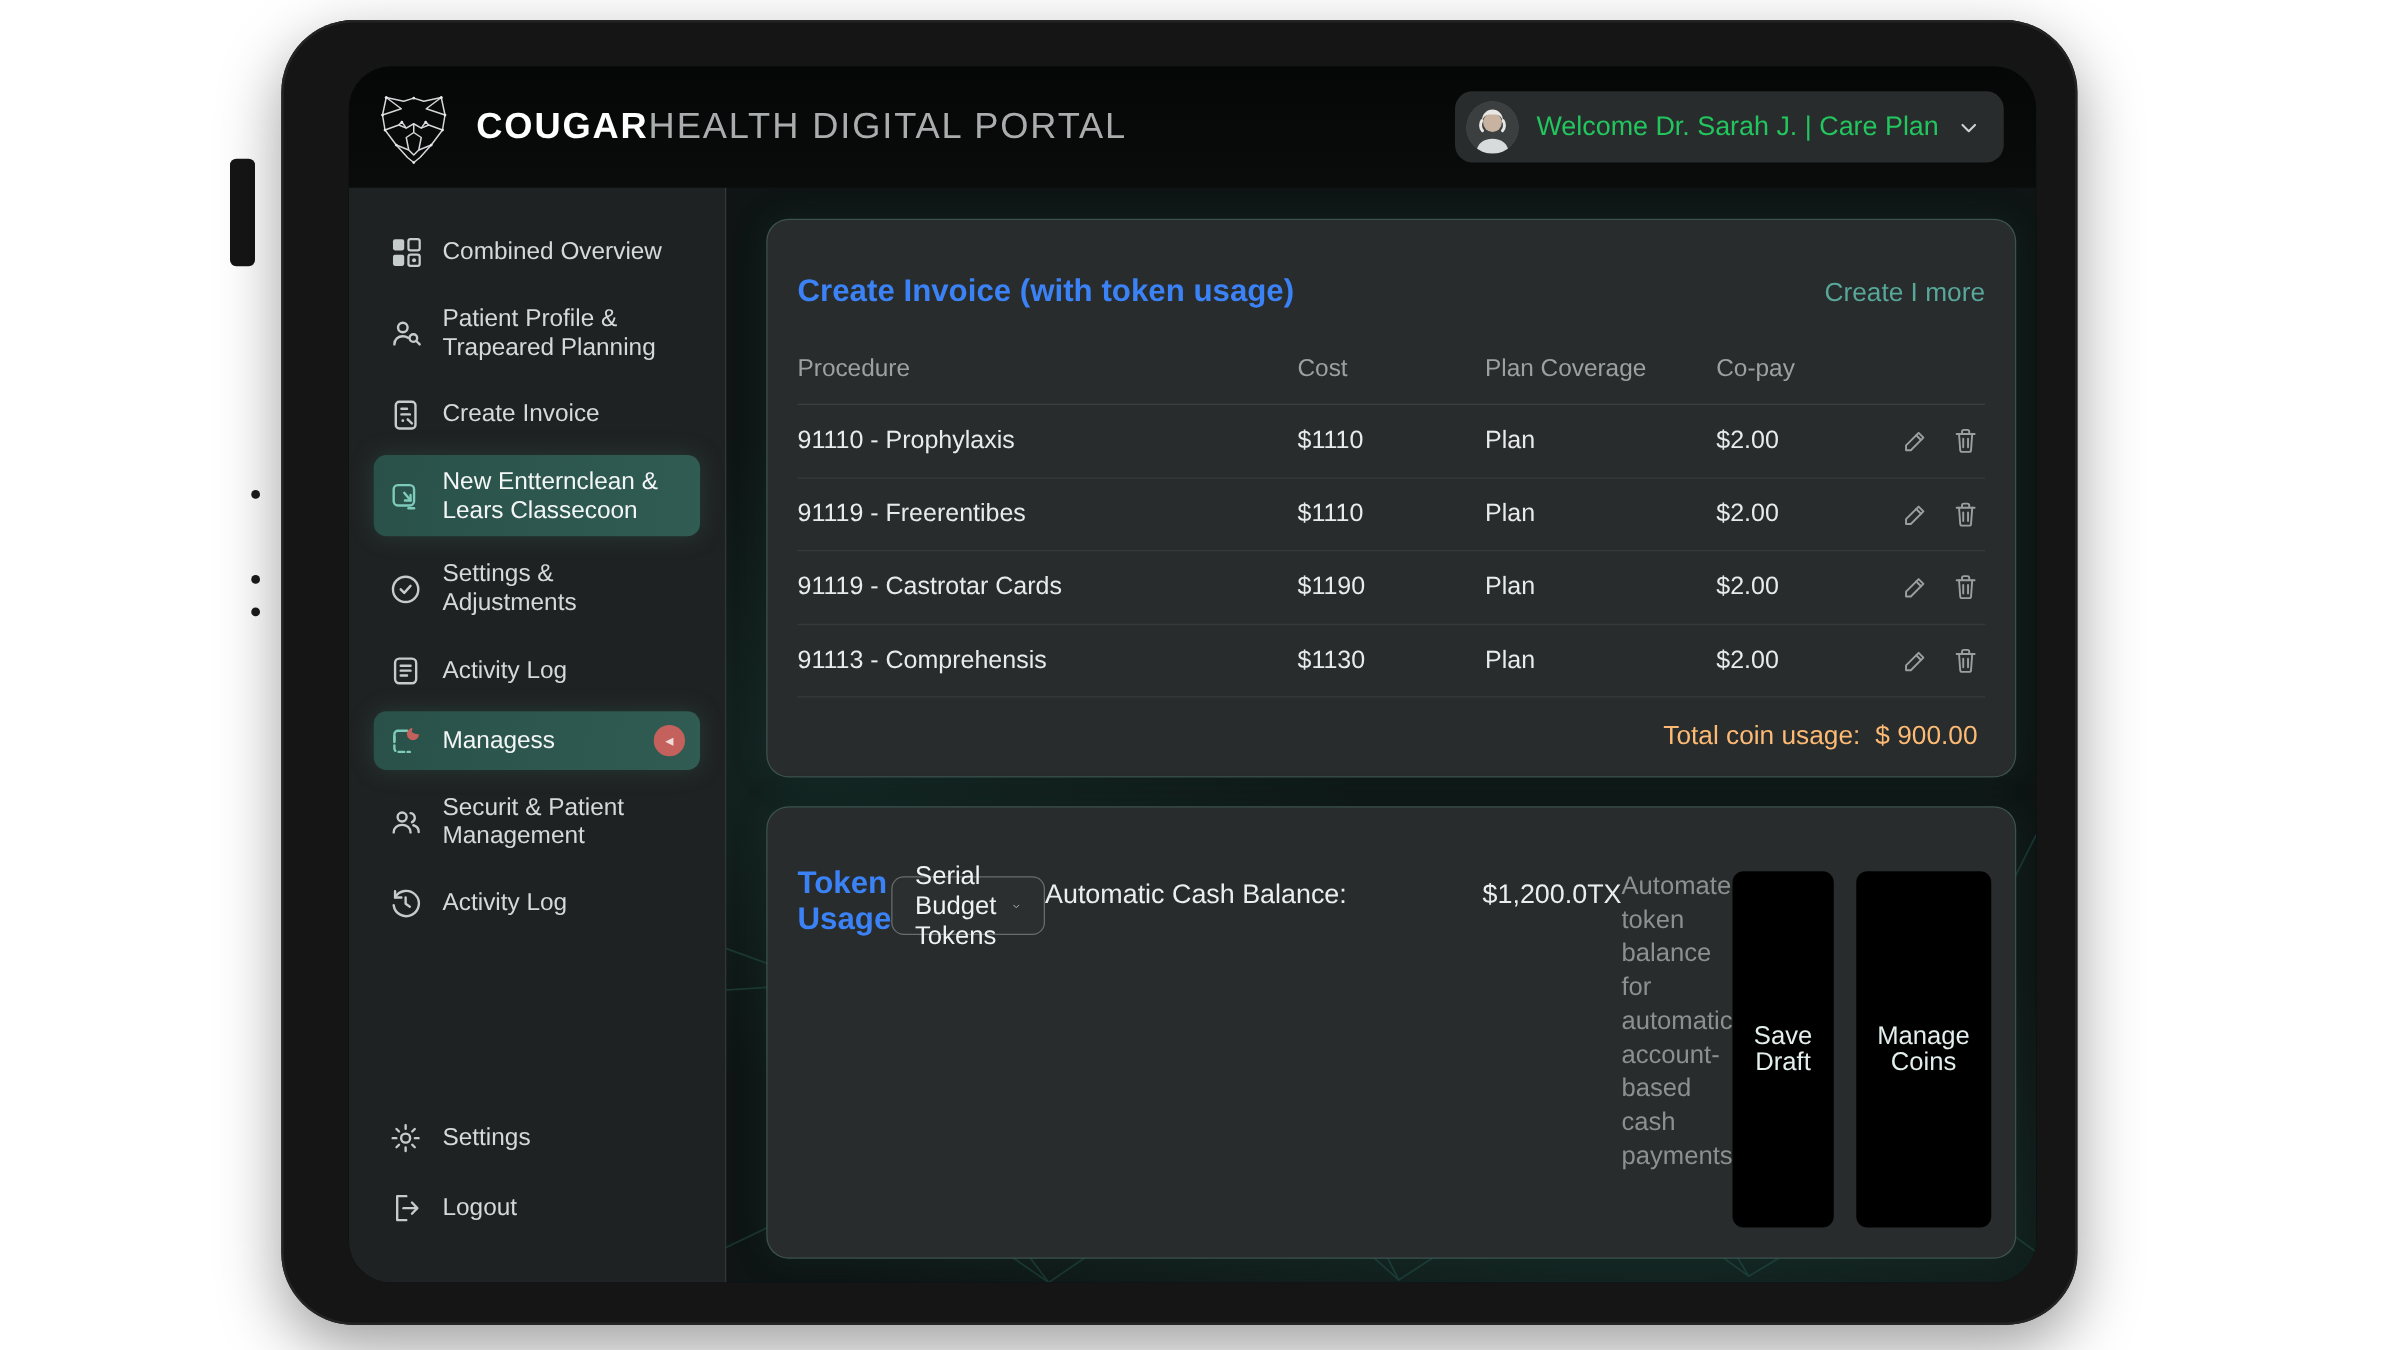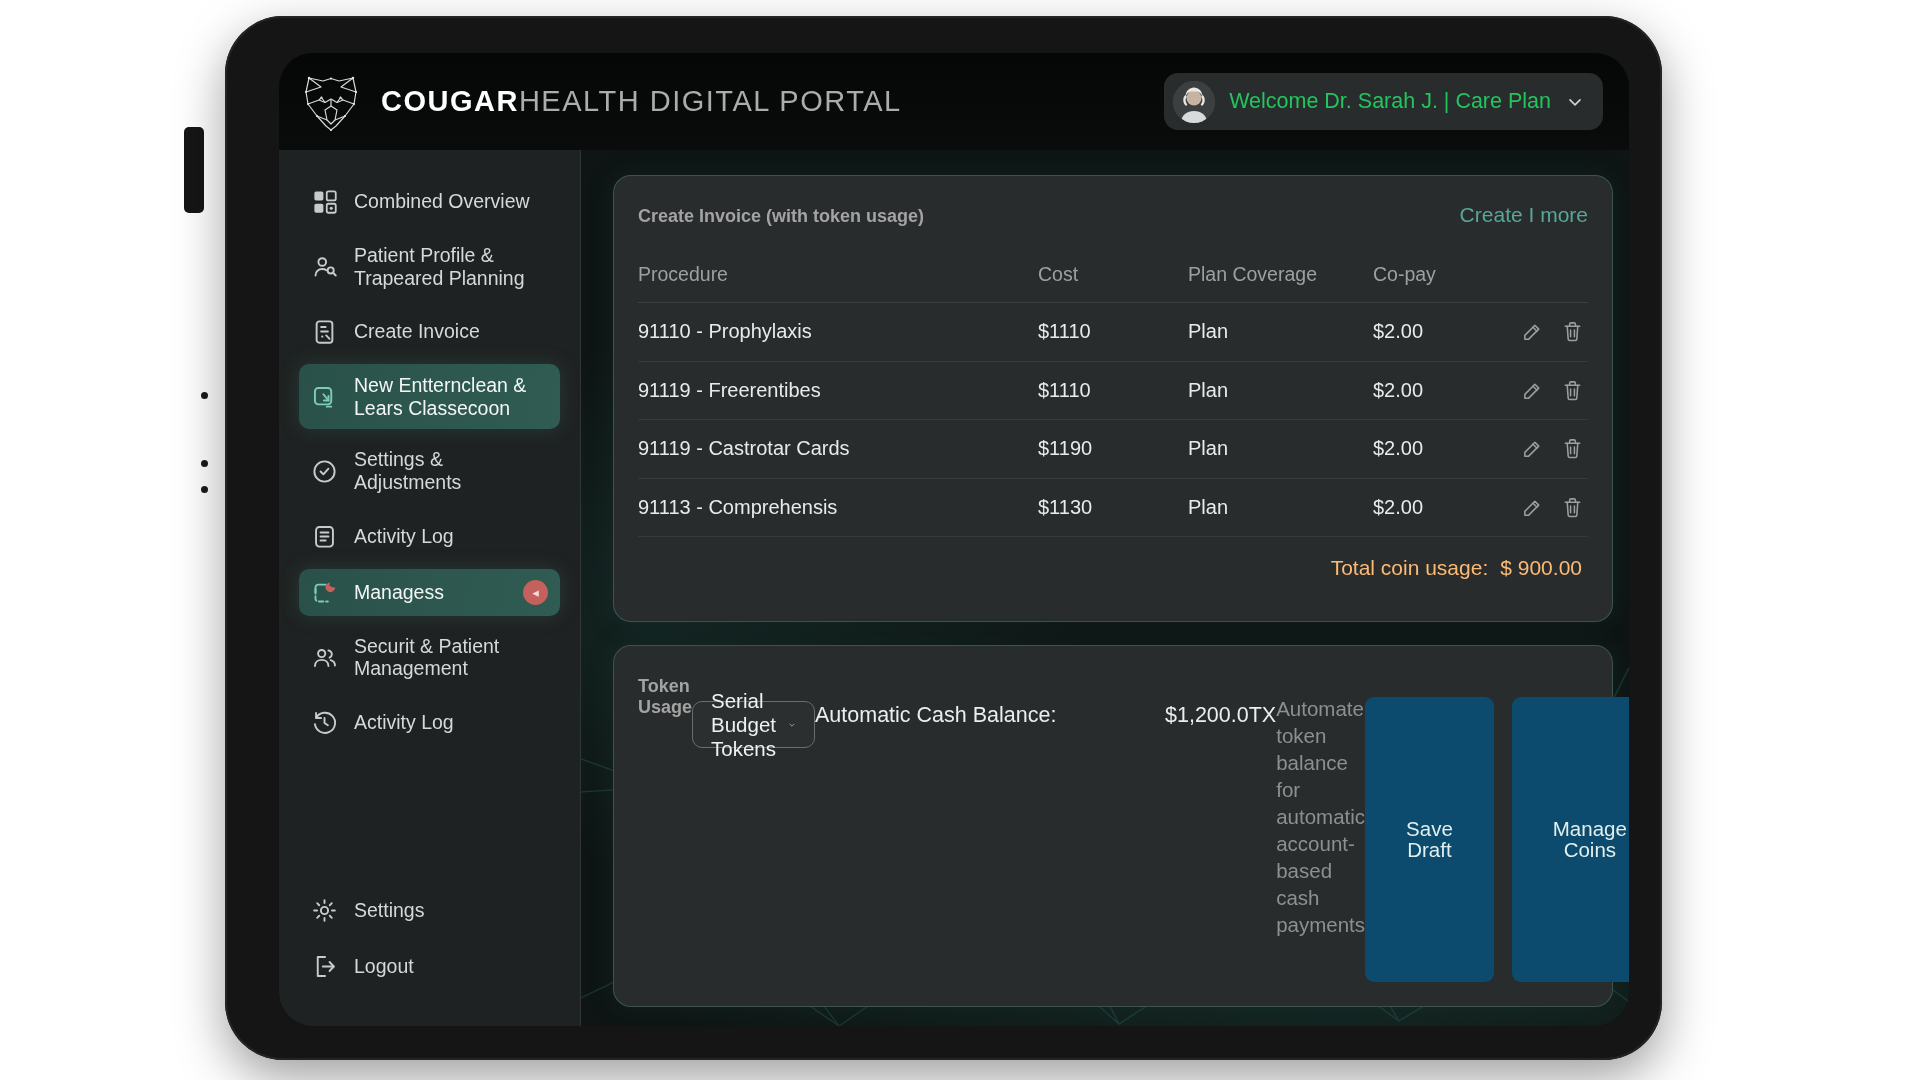--- a/index.html
+++ b/index.html
@@ -86,21 +86,21 @@
   
   .main { flex:1; position:relative; z-index:1; padding:25px 0 0 32px; }
   .panel {
     width:1000px; background:#282c2c;
     border:1px solid rgba(96,148,138,.38);
     border-radius:18px;
     box-shadow:0 0 26px rgba(30,70,62,.25);
   }
   .invoice-panel { height:447px; padding:27px 24px 0 24px; margin-bottom:23px; }
   .panel-head { display:flex; align-items:baseline; }
-  .panel-title { font-size:18px; color:#a3a3a3; }
+  .panel-title { font-size:25px; color:#3b82f6;margin-top:16px; }
   .link { margin-left:auto; color:#58a79b; font-size:21px; cursor:pointer; }
 
   .tgrid { display:grid; grid-template-columns:400px 150px 185px 140px 1fr; align-items:center; }
   .thead { padding:36px 0 16px 0; color:#9ba1a1; font-size:19.5px; border-bottom:1px solid #3b3f3f; }
   .trow { height:58.5px; font-size:20px; color:#e9ebeb; border-bottom:1px solid #363a3a; }
   .row-icons { display:flex; justify-content:flex-end; gap:17px; color:#9aa0a0; padding-right:4px; }
   .row-icons svg { width:23px; height:23px; cursor:pointer; }
   .total-row { text-align:right; padding:19px 6px 0 0; color:#fdba74; font-size:21px; }
   .total-row .tval { margin-left:12px; }
 
@@ -111,23 +111,23 @@
     display:flex; align-items:center; padding:0 18px;
     color:#f0f2f2; font-size:20.5px; background:rgba(255,255,255,.015); cursor:pointer;
   }
   .dropdown .chev { margin-left:auto; }
   .balance-row { margin-top:27px; display:flex; align-items:baseline; font-size:21.5px; color:#eceeee; }
   .balance-row .blabel { width:350px; }
   .helper { margin-top:19px; width:420px; color:#8b9090; font-size:20.5px; line-height:1.32; }
   .tdivider { margin-top:auto; border-top:1px solid #3b3f3f; }
   .btn-row { display:flex; justify-content:flex-end; gap:18px; padding-top:21px; }
   .btn {
-    background:#0c4a6e; color:#e3efec; border:none; cursor:pointer;
+    background:#000000; color:#e3efec; border:none; cursor:pointer;
     font-family:inherit; font-size:20.5px; border-radius:9px;
-    padding:12px 41px; line-height:1;
+    padding:12px 17px; line-height:1;
   }
 </style>
 </head>
 <body>
 
 <svg width="0" height="0" style="position:absolute" aria-hidden="true">
   <defs>
     <g id="i-grid">
         <rect x="3" y="3" width="8" height="8" rx="1.5" fill="currentColor"></rect>
         <rect x="14" y="3" width="8" height="8" rx="1.5" fill="none" stroke="currentColor" stroke-width="1.6"></rect>

